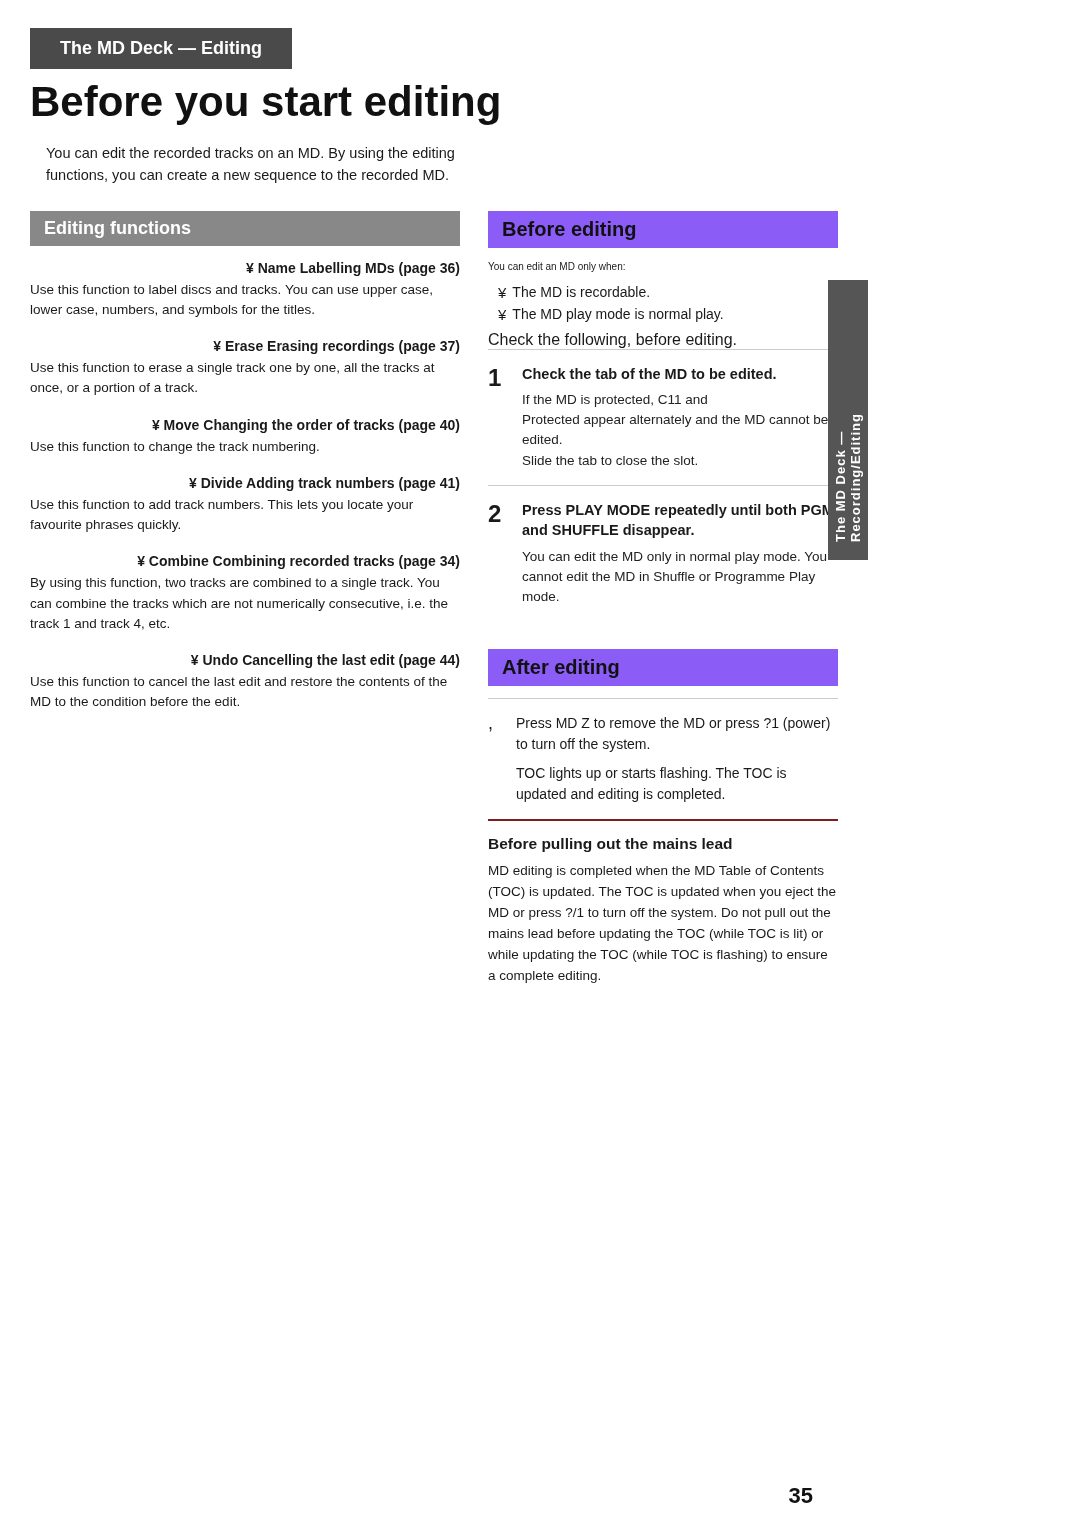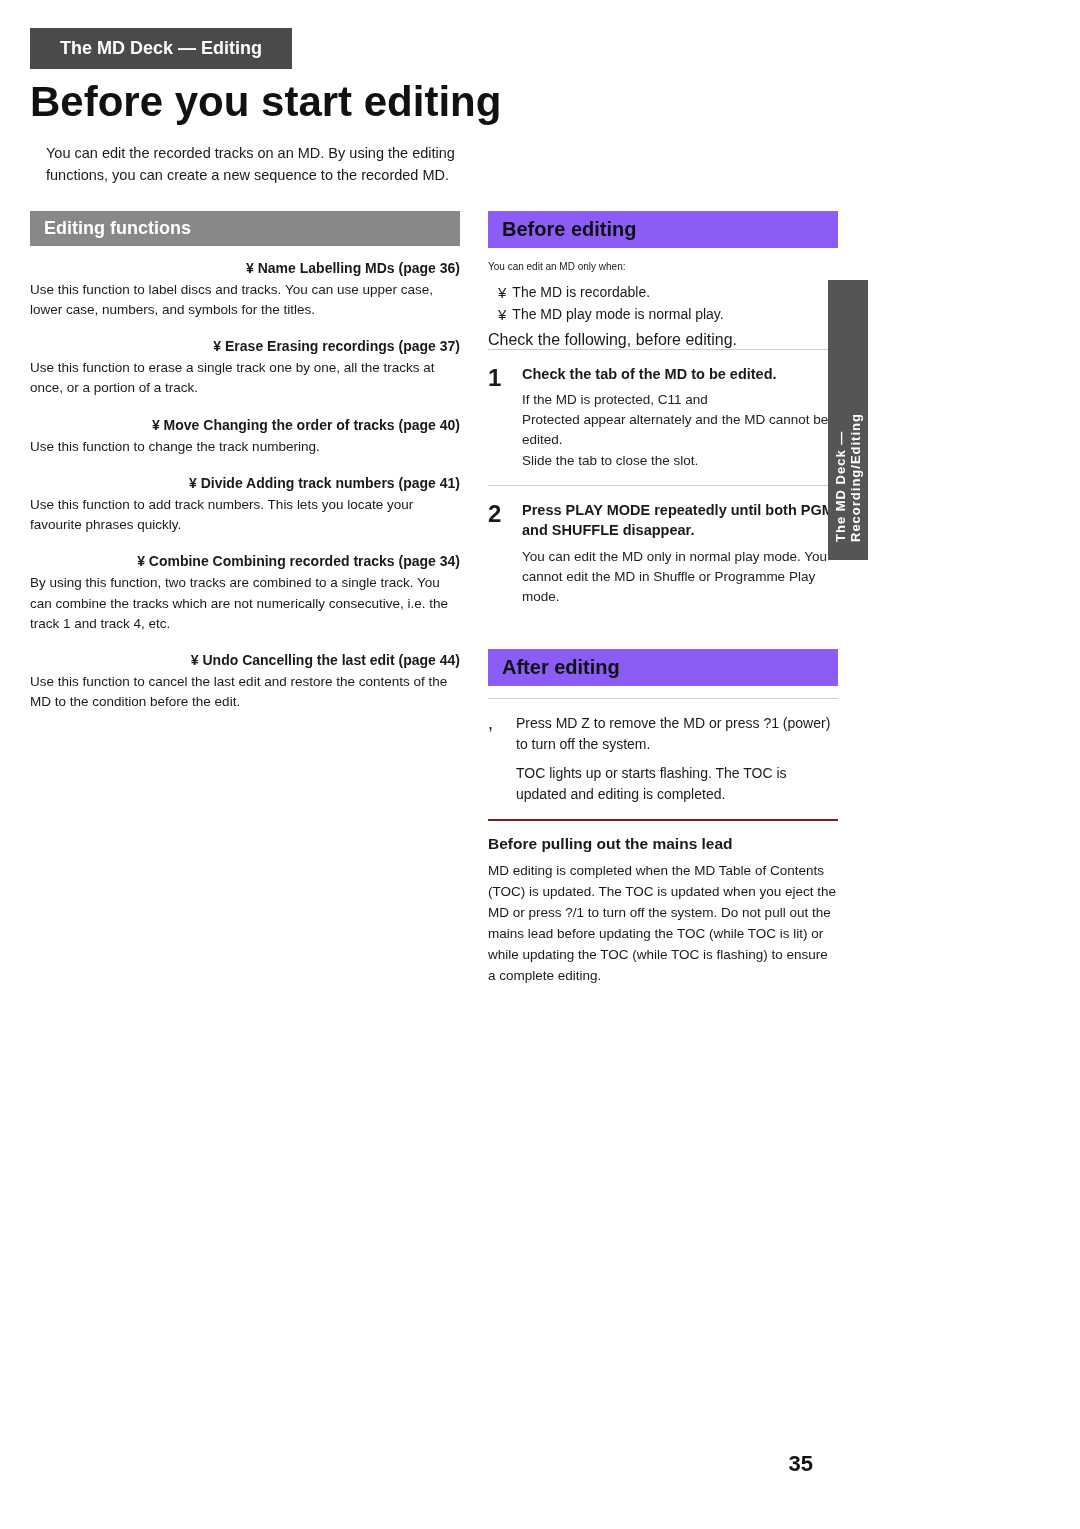--- a/index.html
+++ b/index.html
@@ -242,21 +242,21 @@
       letter-spacing: 1px;
       height: 280px;
       display: flex;
       align-items: center;
       justify-content: center;
     }
 
     
     .page-number {
       position: absolute;
-      bottom: 52px;
+      bottom: 20px;
       right: 55px;
       font-size: 22px;
       font-weight: bold;
       color: #111;
     }
   </style>
 </head>
 <body>
 
 <div class="page-wrapper">

